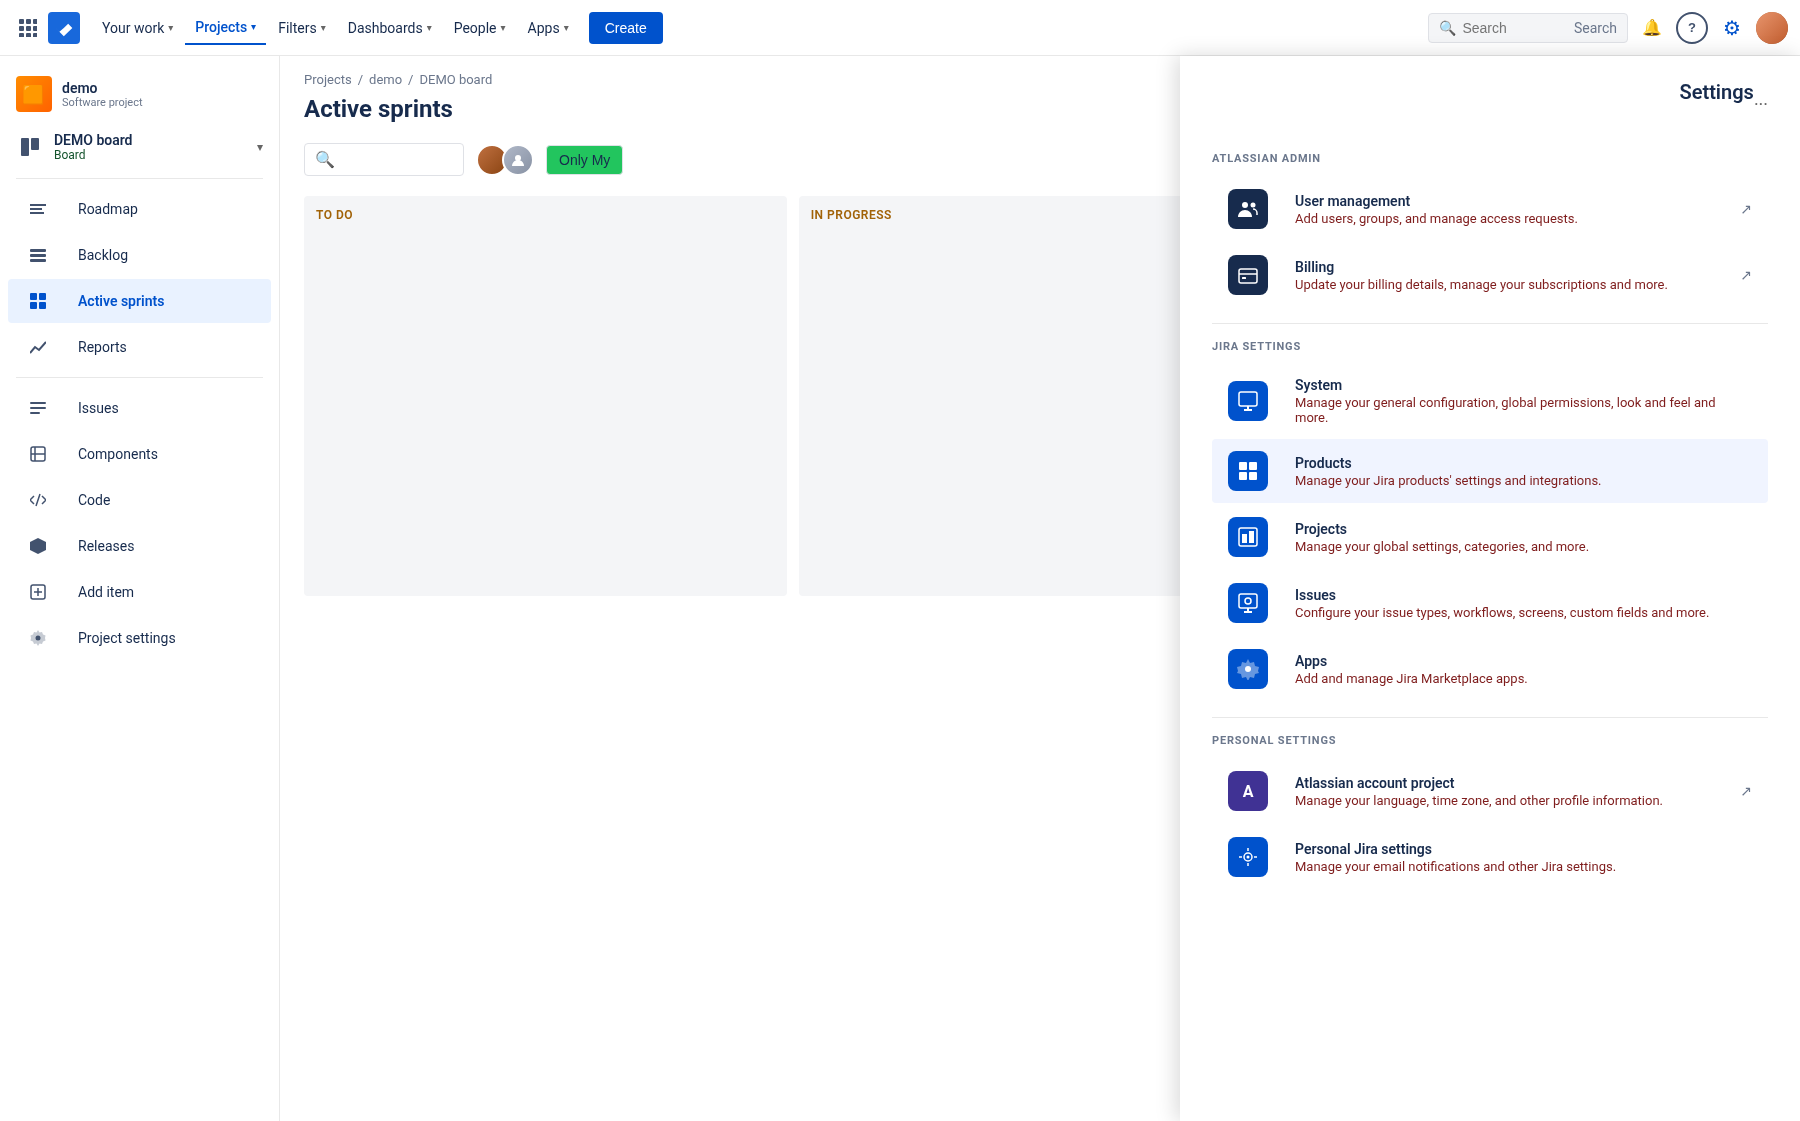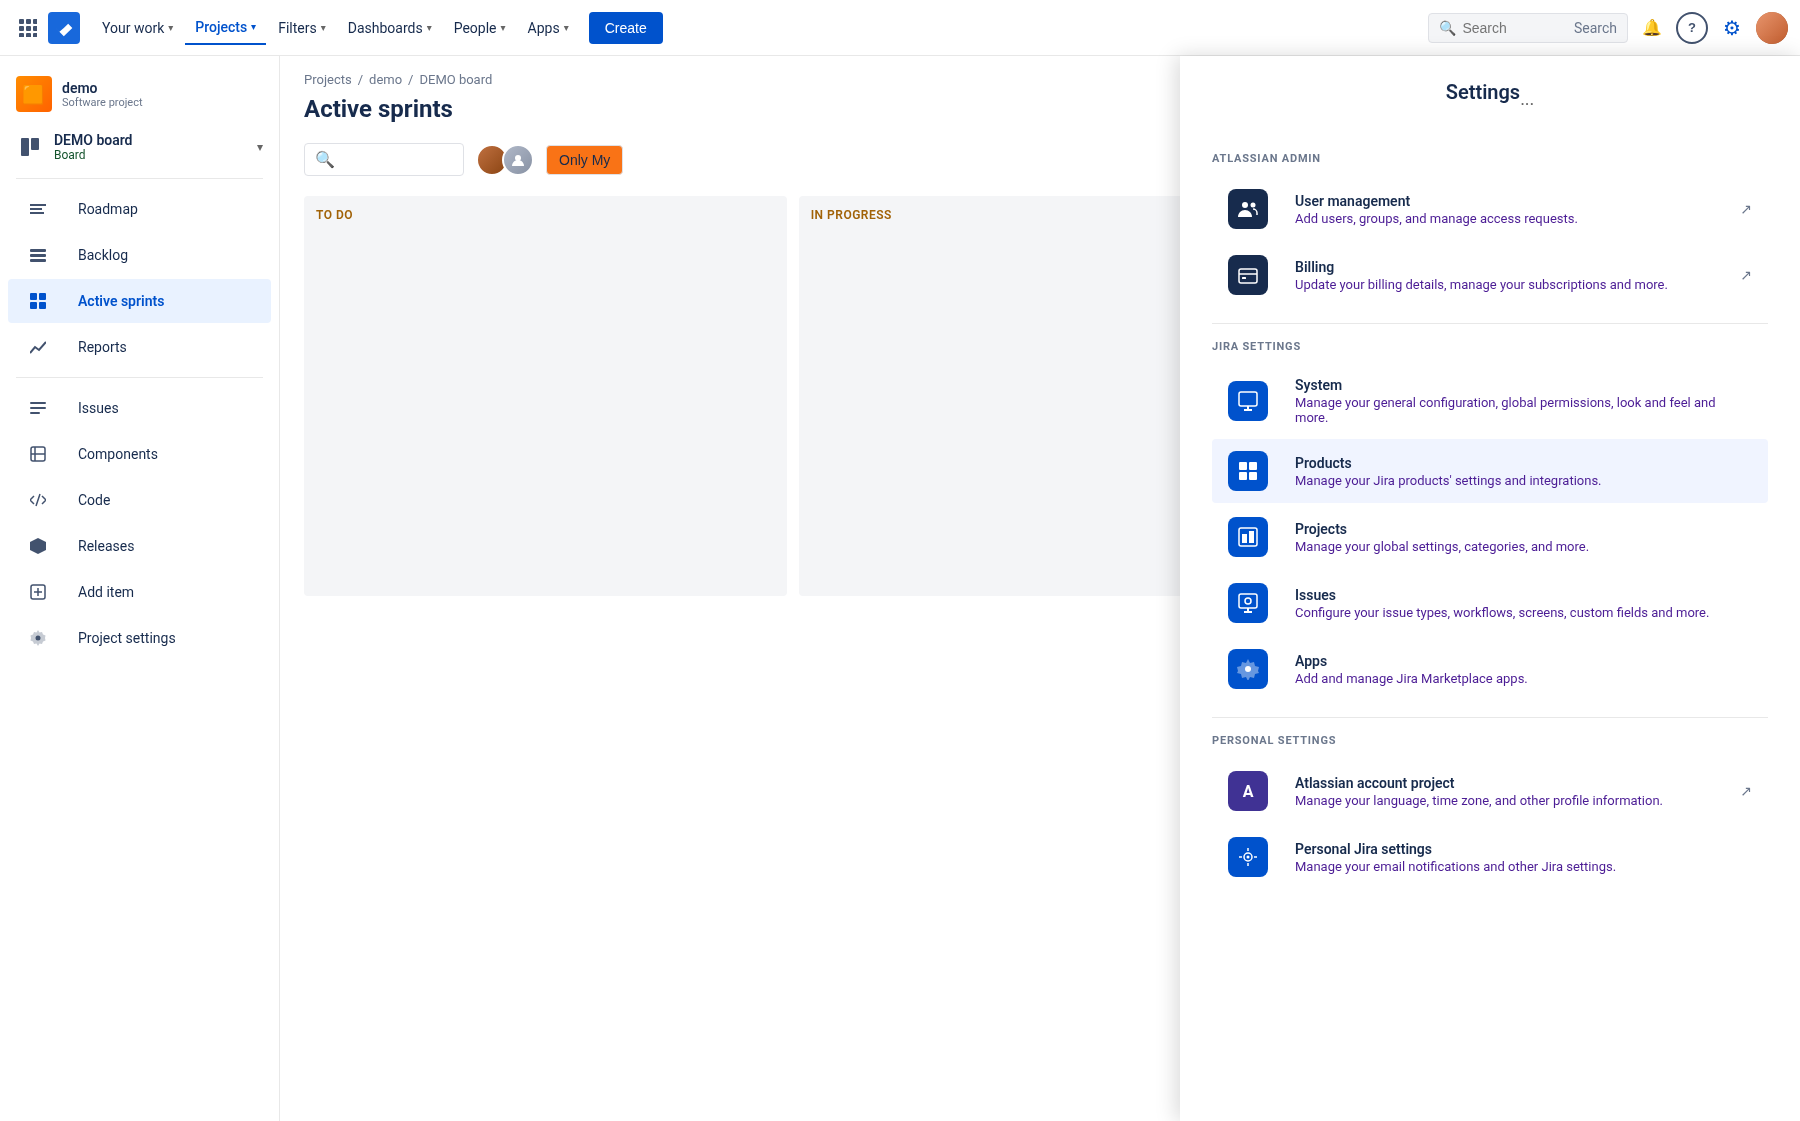--- a/index.html
+++ b/index.html
@@ -227,21 +227,21 @@
     }
     .avatar-gray {
       background: linear-gradient(135deg, #b0b8c8, #8892a4);
       display: flex; align-items: center; justify-content: center;
       font-size: 14px; color: #fff;
     }
     .only-my-btn {
       padding: 6px 12px;
       border: 1px solid #dfe1e6;
       border-radius: 4px;
-      background: #f97316;
+      background: #22c55e;
       font-size: 14px;
       cursor: pointer;
       color: #172B4D;
     }
     .board-columns {
       display: flex; gap: 12px;
     }
     .board-column {
       flex: 1;
       min-width: 200px;
@@ -297,27 +297,27 @@
       display: flex; align-items: center; justify-content: center;
       flex-shrink: 0;
       color: #fff;
       font-size: 18px;
     }
     .settings-item-icon.indigo { background: #403294; }
     .settings-item-icon.blue { background: #0052CC; }
     .settings-item-icon.dark-blue { background: #172B4D; }
     .settings-item-text { flex: 1; margin-left: 11px; }
     .settings-item-title { font-size: 14px; font-weight: 600; color: #172B4D; }
-    .settings-item-desc { font-size: 13px; color: #4c1d95; margin-top: 2px; }
+    .settings-item-desc { font-size: 13px; color: #7f1d1d; margin-top: 2px; }
     .settings-item-ext { color: #6B778C; font-size: 14px; }
     .settings-divider { height: 1px; background: #e8e8e8; margin: 16px 0; }
 
     
     .settings-header-row {
-      display: flex; align-items: center; justify-content: center;
+      display: flex; align-items: center; justify-content: flex-end;
       margin-bottom: 24px;
     }
     .more-dots { color: #666; font-size: 18px; cursor: pointer; }
 
     
     .notif-wrapper { position: relative; }
   </style>
 </head>
 <body>
 

